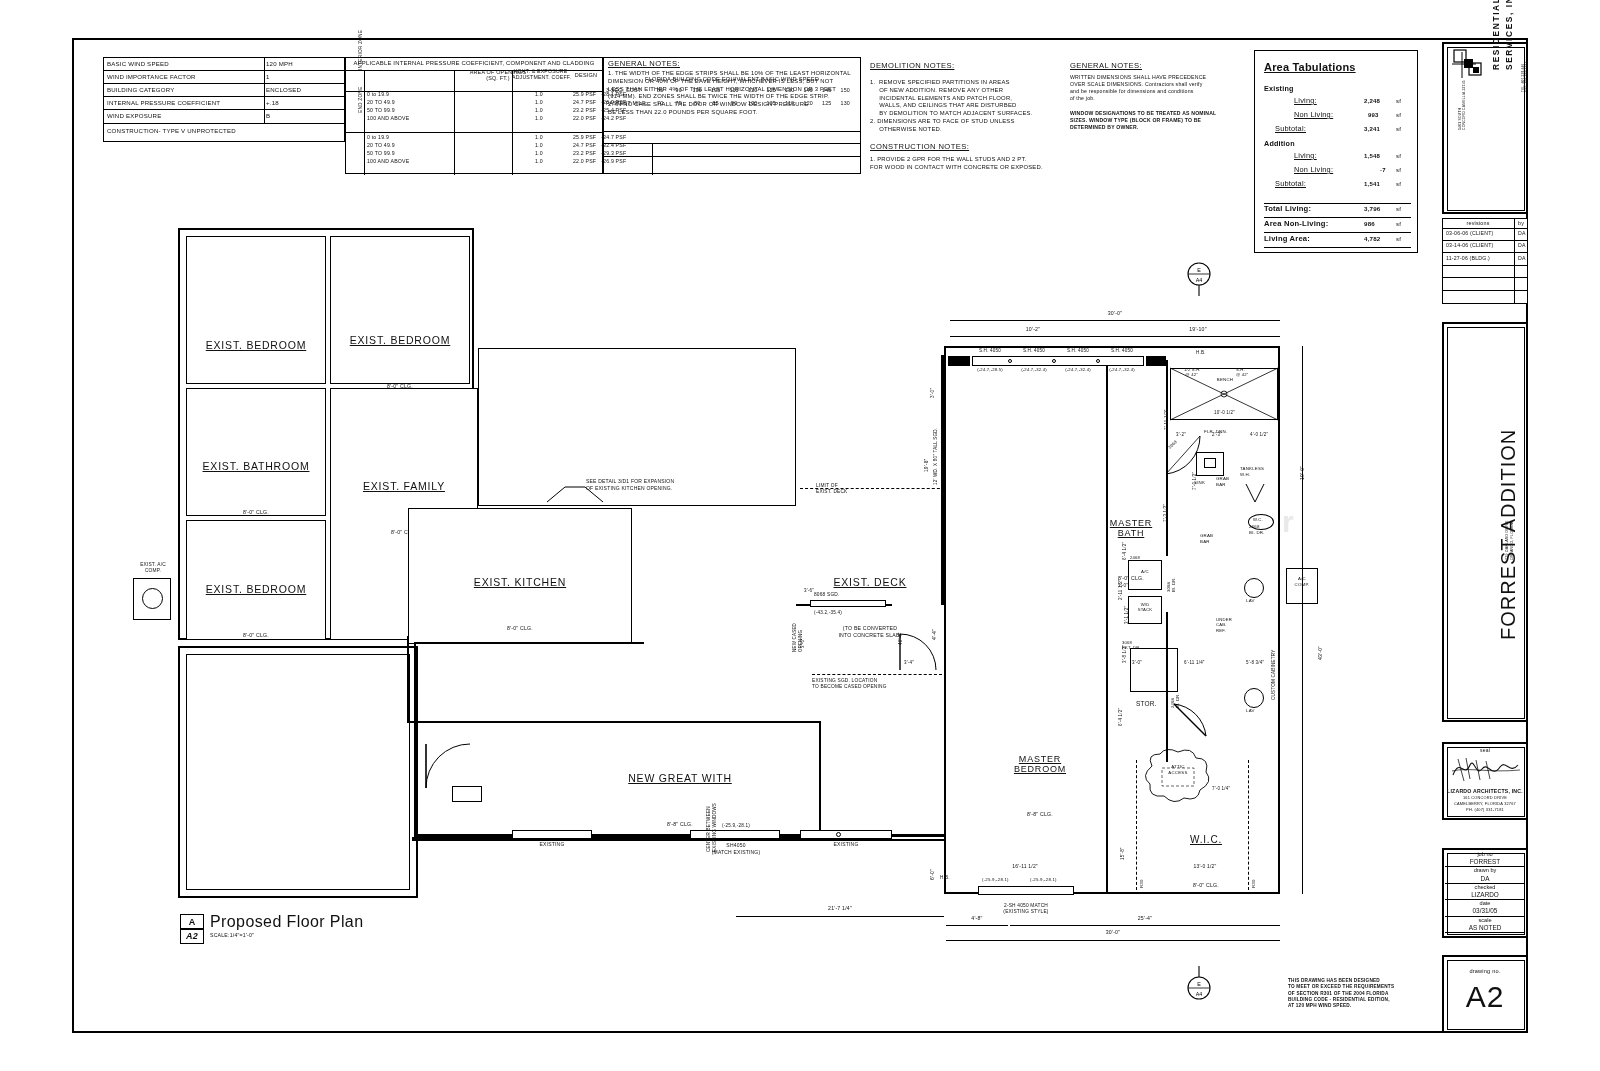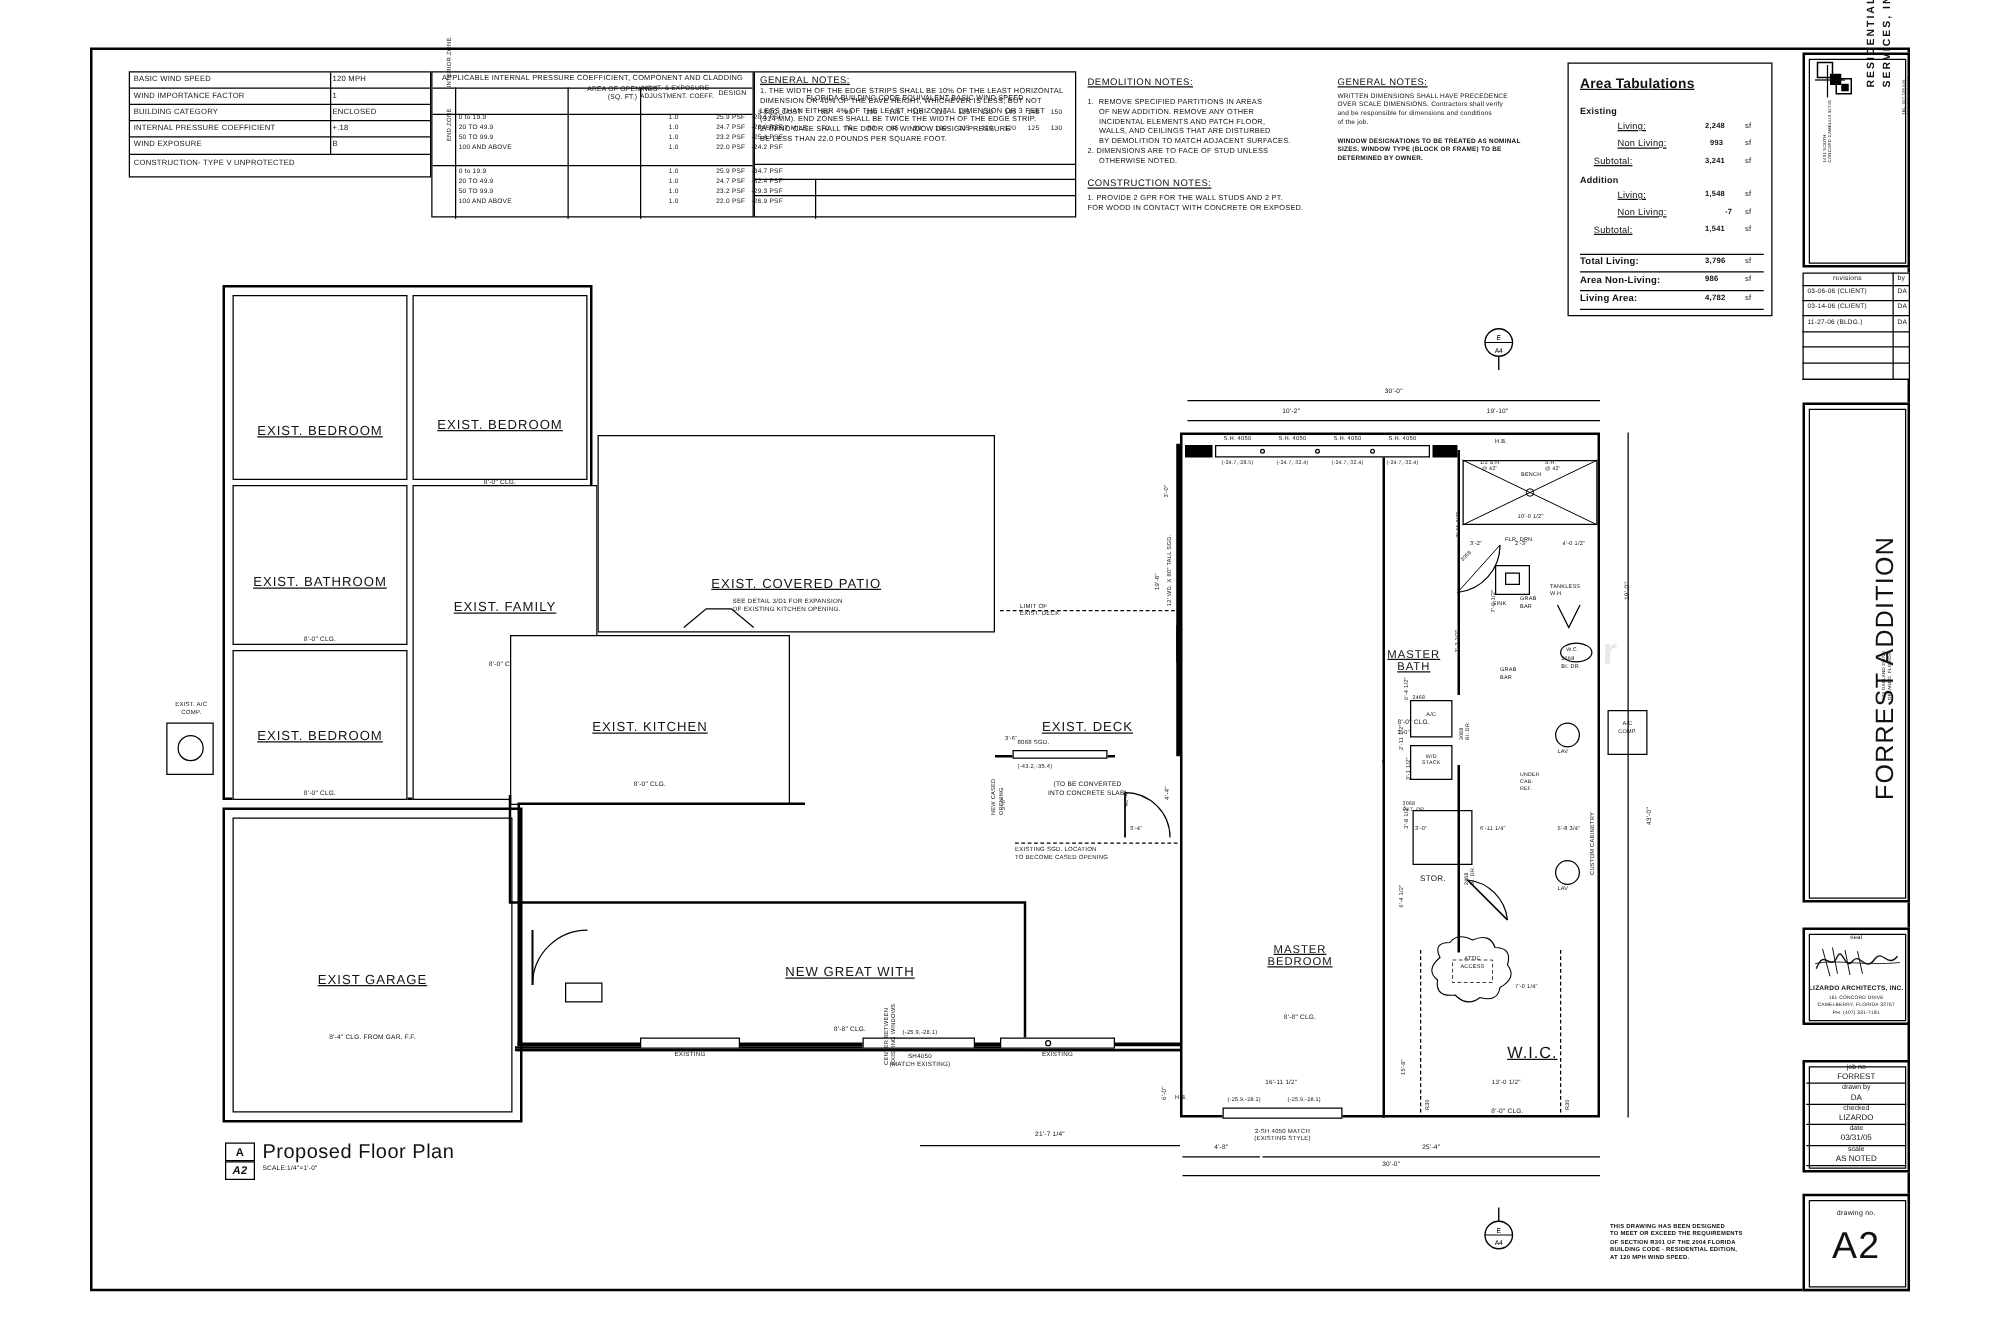--- a/index.html
+++ b/index.html
@@ -39,21 +39,21 @@
   }
   
   .room { position:absolute; border:2px solid #000; background:#fff; }
   .wall { position:absolute; background:#000; }
   .room-label {
     position:absolute; text-align:center; color:#111;
     font-family:"Liberation Sans", sans-serif; white-space:pre;
   }
   .room-name { font-size:10.5px; letter-spacing:.8px; text-decoration:underline; }
   .room-name.sm { font-size:9px; }
-  .room-name.xs { font-size:13px;text-align:right; }
+  .room-name.xs { font-size:10px; }
   .room-clg { font-size:5.2px; letter-spacing:.2px; margin-top:1px; }
 
   
   .tb { position:absolute; border:2px solid #000; background:#fff; }
   .tb-inner { position:absolute; border:1px solid #000; }
 
   .dimline { position:absolute; border-top:1px solid #000; }
 
   .note-h { font-size:7.6px; text-decoration:underline; letter-spacing:.4px; }
   .note-b { font-size:5.9px; line-height:1.32; }
@@ -397,42 +397,35 @@
       <div class="room-clg">8'-0" CLG.</div>
     </div>
 
     <div class="room" style="left:186px; top:520px; width:140px; height:120px; border-width:1px;"></div>
     <div class="room-label" style="left:186px; top:547px; width:140px;">
       <div class="room-name">EXIST. BEDROOM</div>
       <div class="room-clg">8'-0" CLG.</div>
     </div>
 
     <div class="room" style="left:478px; top:348px; width:318px; height:158px; border-width:1px;"></div>
-    <div class="room-label" style="left:478px; top:425px; width:318px;">
-      <div class="room-name">EXIST. COVERED PATIO</div>
-    </div>
 
     <svg class="abs" style="left:545px; top:483px;" width="62" height="20">
       <path d="M2 19 L20 4 L40 4 L58 19" fill="none" stroke="#000" stroke-width="1"></path>
     </svg>
     <div class="txt" style="left:586px; top:478px; font-size:5px; line-height:1.3;">SEE DETAIL 3/D1 FOR EXPANSION
 OF EXISTING KITCHEN OPENING.</div>
 
     <div class="room" style="left:408px; top:508px; width:224px; height:136px; border-width:1px;"></div>
     <div class="room-label" style="left:408px; top:540px; width:224px;">
       <div class="room-name">EXIST. KITCHEN</div>
       <div class="room-clg">8'-0" CLG.</div>
     </div>
 
     <div class="room" style="left:178px; top:646px; width:240px; height:252px;"></div>
     <div class="room" style="left:186px; top:654px; width:224px; height:236px; border-width:1px;"></div>
-    <div class="room-label" style="left:186px; top:742px; width:224px;">
-      <div class="room-name">EXIST GARAGE</div>
-      <div class="room-clg">8'-4" CLG. FROM GAR. F.F.</div>
-    </div>
 
     <svg class="abs" style="left:400px; top:628px;" width="560" height="290">
       <path d="M10 10 L10 90 L40 90 L40 60 L70 60 L70 90 L560 90" fill="none" stroke="#000" stroke-width="0"></path>
       <path d="M8 8 L8 94 L420 94 L420 210 L12 210" fill="none" stroke="#000" stroke-width="2"></path>
       <path d="M12 212 L560 212" fill="none" stroke="#000" stroke-width="2"></path>
     </svg>
 
     <div class="wall" style="left:414px; top:834px; width:530px; height:3px;"></div>
     <div class="wall" style="left:414px; top:840px; width:530px; height:1px;"></div>
 

